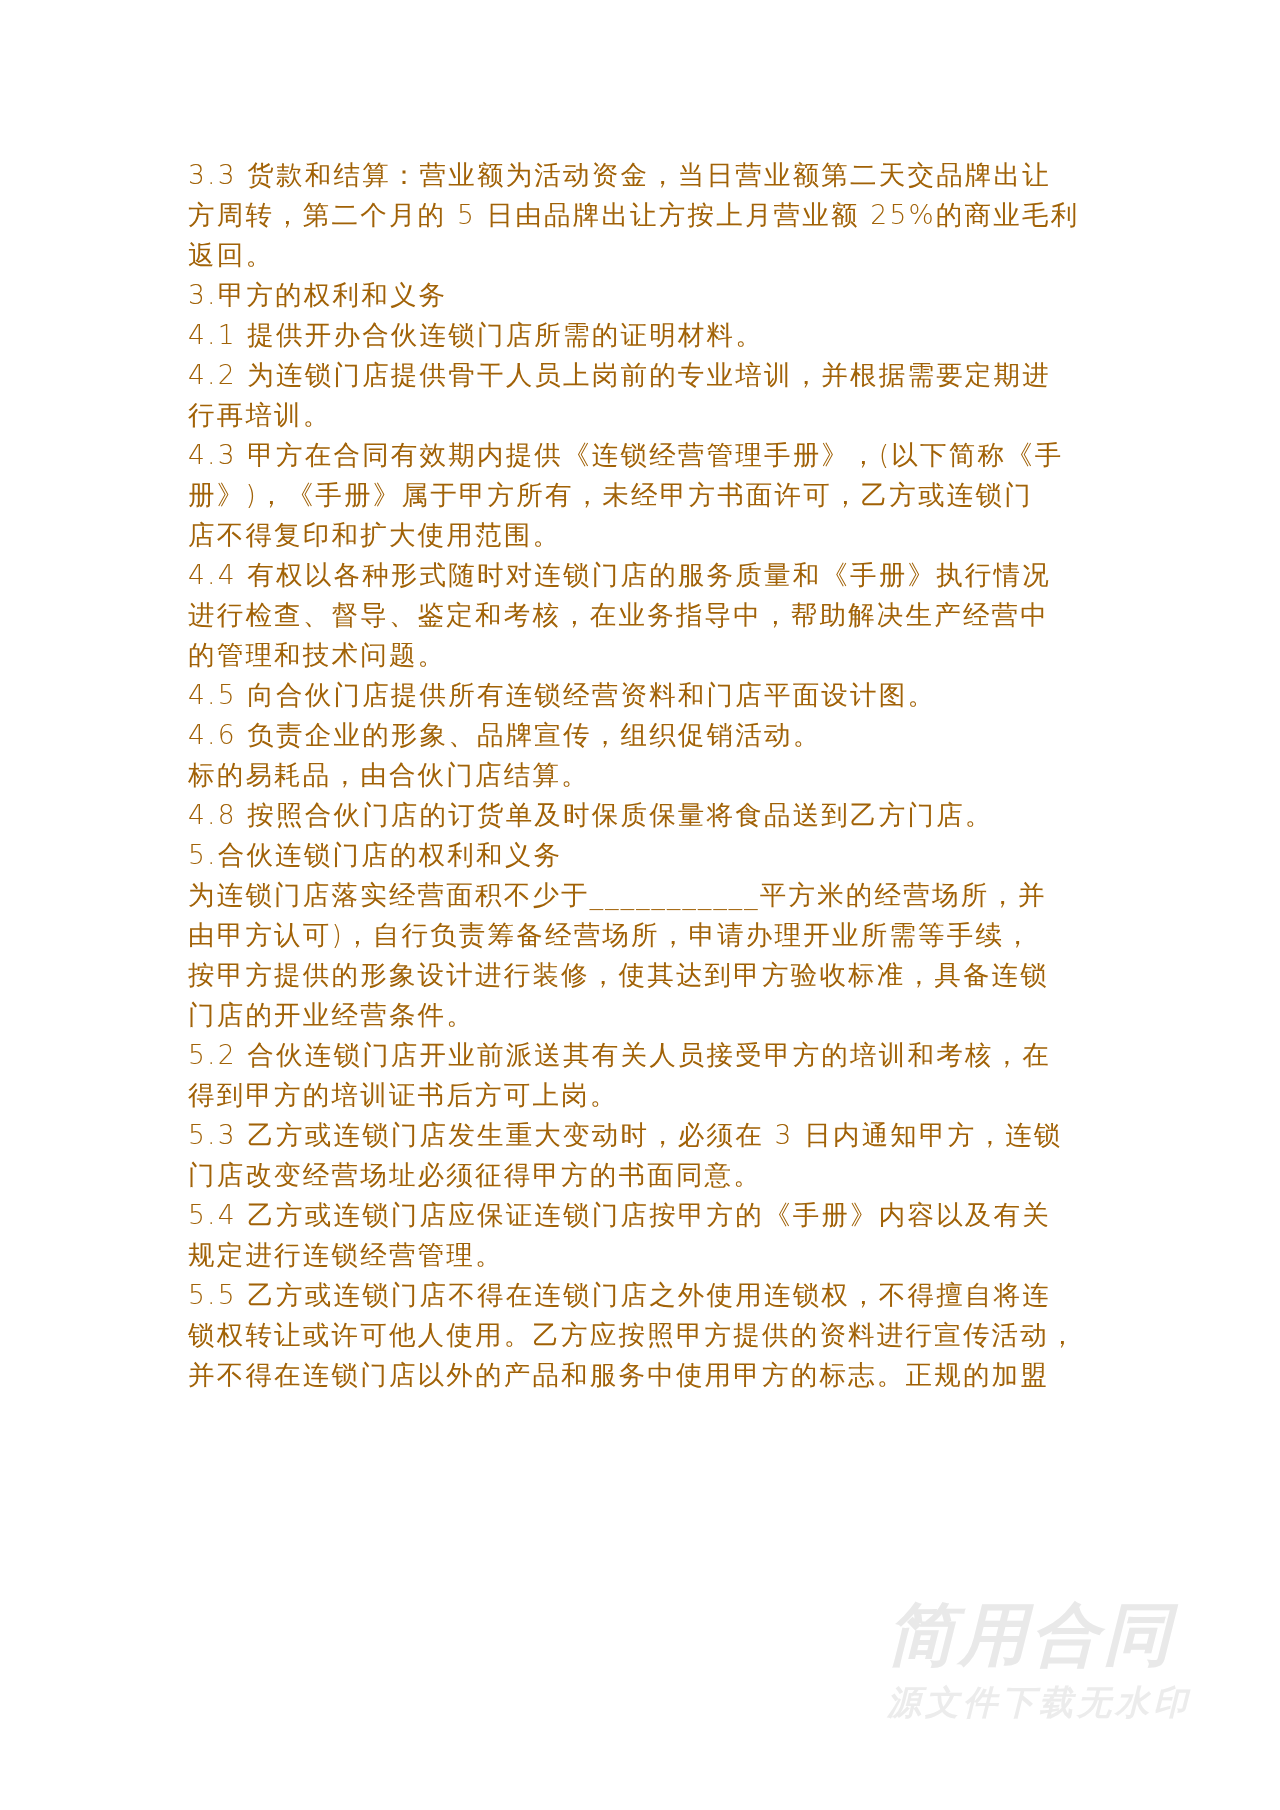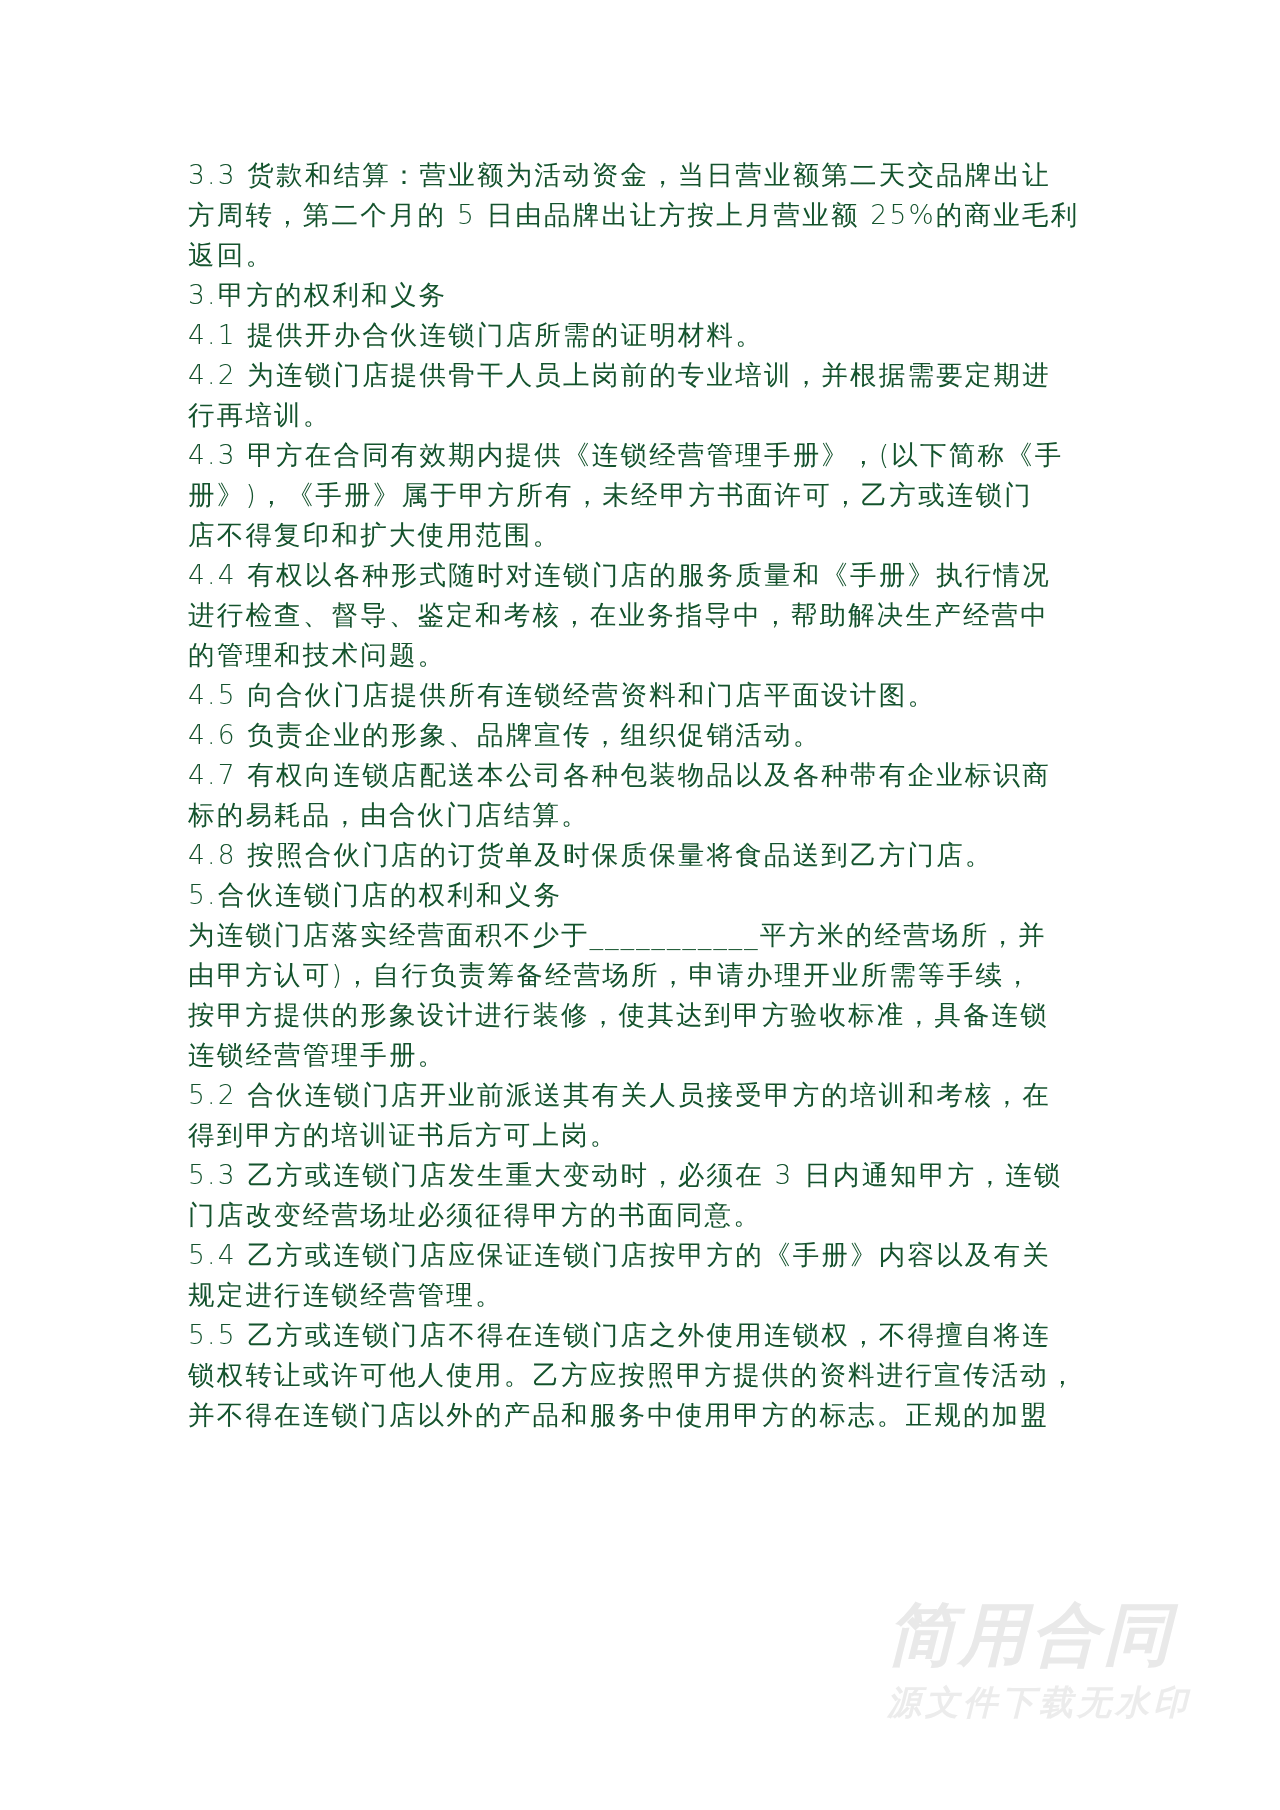--- a/index.html
+++ b/index.html
@@ -28,21 +28,21 @@
     left: 188px;
     top: 155px;
     width: 910px;
   }
   .line {
     font-size: 26.5px;
     line-height: 40px;
     height: 40px;
     white-space: nowrap;
     letter-spacing: 2.2px;
-    color: #14532d;
+    color: #a16207;
     font-weight: 300;
   }
   .watermark-title {
     position: absolute;
     left: 887px;
     top: 1590px;
     font-size: 68px;
     font-weight: 900;
     font-style: italic;
     color: #e9e9e9;
@@ -74,28 +74,27 @@
     <div class="line">4.2 为连锁门店提供骨干人员上岗前的专业培训，并根据需要定期进</div>
     <div class="line">行再培训。</div>
     <div class="line">4.3 甲方在合同有效期内提供《连锁经营管理手册》，(以下简称《手</div>
     <div class="line">册》)，《手册》属于甲方所有，未经甲方书面许可，乙方或连锁门</div>
     <div class="line">店不得复印和扩大使用范围。</div>
     <div class="line">4.4 有权以各种形式随时对连锁门店的服务质量和《手册》执行情况</div>
     <div class="line">进行检查、督导、鉴定和考核，在业务指导中，帮助解决生产经营中</div>
     <div class="line">的管理和技术问题。</div>
     <div class="line">4.5 向合伙门店提供所有连锁经营资料和门店平面设计图。</div>
     <div class="line">4.6 负责企业的形象、品牌宣传，组织促销活动。</div>
-    <div class="line">4.7 有权向连锁店配送本公司各种包装物品以及各种带有企业标识商</div>
     <div class="line">标的易耗品，由合伙门店结算。</div>
     <div class="line">4.8 按照合伙门店的订货单及时保质保量将食品送到乙方门店。</div>
     <div class="line">5.合伙连锁门店的权利和义务</div>
     <div class="line">为连锁门店落实经营面积不少于___________平方米的经营场所，并</div>
     <div class="line">由甲方认可)，自行负责筹备经营场所，申请办理开业所需等手续，</div>
     <div class="line">按甲方提供的形象设计进行装修，使其达到甲方验收标准，具备连锁</div>
-    <div class="line">连锁经营管理手册。</div>
+    <div class="line">门店的开业经营条件。</div>
     <div class="line">5.2 合伙连锁门店开业前派送其有关人员接受甲方的培训和考核，在</div>
     <div class="line">得到甲方的培训证书后方可上岗。</div>
     <div class="line">5.3 乙方或连锁门店发生重大变动时，必须在 3 日内通知甲方，连锁</div>
     <div class="line">门店改变经营场址必须征得甲方的书面同意。</div>
     <div class="line">5.4 乙方或连锁门店应保证连锁门店按甲方的《手册》内容以及有关</div>
     <div class="line">规定进行连锁经营管理。</div>
     <div class="line">5.5 乙方或连锁门店不得在连锁门店之外使用连锁权，不得擅自将连</div>
     <div class="line">锁权转让或许可他人使用。乙方应按照甲方提供的资料进行宣传活动，</div>
     <div class="line">并不得在连锁门店以外的产品和服务中使用甲方的标志。正规的加盟</div>
   </div>

